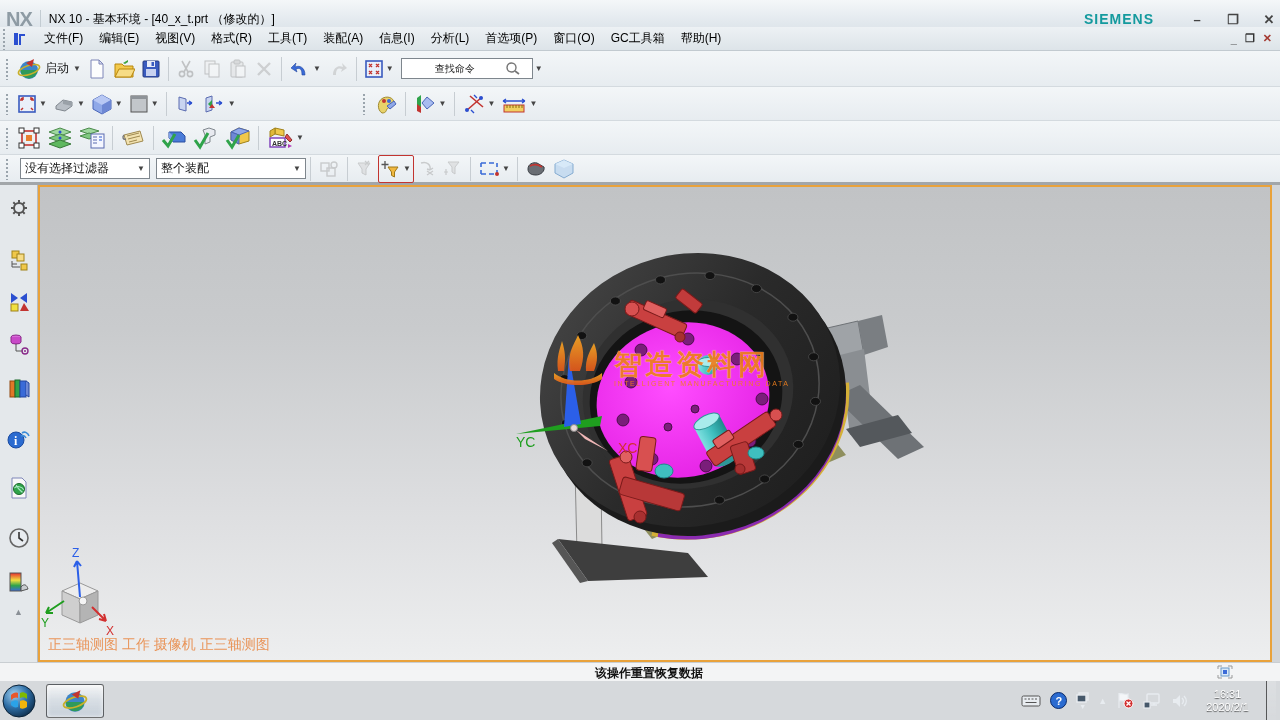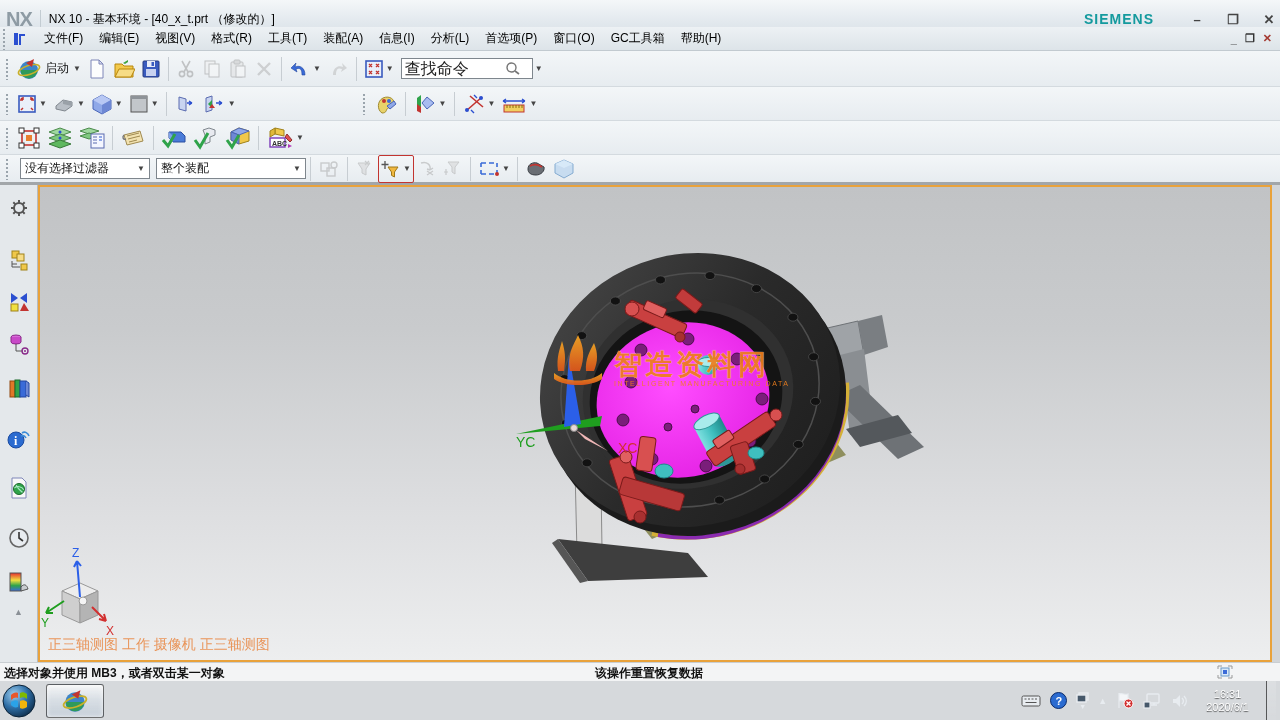--- a/index.html
+++ b/index.html
@@ -40,22 +40,22 @@
     background-image:radial-gradient(circle,#9AA4AC 1px,transparent 1.2px);
     background-size:4px 4px; background-repeat:repeat-y; }
   .tsep { width:1px; height:24px; background:#C7CDD2; margin:0 4px; }
   .tbtn { min-width:26px; height:28px; display:flex; align-items:center; justify-content:center;
     border:1px solid transparent; border-radius:2px; padding:0 2px; }
   .tbtn.disabled { filter:grayscale(1) opacity(.45); }
   .dd { font-size:8px; color:#444; margin-left:2px; }
   .start-label { font-size:12px; margin:0 2px 0 4px; }
   .searchbox { display:flex; align-items:center; border:1px solid #7E868D; background:#fff;
     height:21px; width:132px; margin-left:4px; padding:0 3px; }
-  .searchbox input { border:none; outline:none; width:100px; font-size:16px; background:transparent;
-    font-family:"Liberation Sans",sans-serif; }
+  .searchbox input { border:none; outline:none; width:100px; font-size:10px; background:transparent;
+    font-family:"Liberation Sans",sans-serif;text-align:center; }
   .searchbox input::placeholder { color:#222; opacity:1; }
 
   .combo { display:flex; align-items:center; justify-content:space-between; border:1px solid #7E868D;
     background:#fff; height:21px; padding:0 4px; margin-left:6px; }
   .combo .dd { margin-left:6px; }
   .combo-filter { width:130px; }
   .combo-scope { width:150px; }
 
   
   .main { position:absolute; left:0; top:185px; width:1280px; height:477px; background:#D2D5D8; }
@@ -726,21 +726,20 @@
           <div class="wm-title">智造资料网</div>
           <div class="wm-sub">INTELLIGENT MANUFACTURING DATA</div>
         </span>
       </div>
 
       <div class="view-status">正三轴测图 工作 摄像机 正三轴测图</div>
     </div>
   </div>
 
   <div class="statusbar">
-    <span class="status-prompt">选择对象并使用 MB3，或者双击某一对象</span>
     <span class="status-msg">该操作重置恢复数据</span>
     <svg class="status-icon" width="18" height="16" viewBox="0 0 18 16">
       <path d="M2 2 h4 M2 2 v3 M16 2 h-4 M16 2 v3 M2 14 h4 M2 14 v-3 M16 14 h-4 M16 14 v-3" stroke="#999" fill="none"></path>
       <rect x="5" y="4" width="8" height="8" fill="#D8E8F8" stroke="#6A9AC8"></rect>
       <rect x="7" y="6" width="4" height="4" fill="#3A6BD8"></rect>
     </svg>
   </div>
 
   <div class="taskbar">
     <div class="start-orb">
@@ -794,19 +793,19 @@
         <rect x="4" y="1" width="12" height="9" rx="1" fill="none" stroke="#E8ECF0" stroke-width="1.4"></rect>
         <path d="M8 12 h6 M11 10 v2" stroke="#E8ECF0" stroke-width="1.4"></path>
         <rect x="1" y="9" width="6" height="6" fill="#46586A" stroke="#E8ECF0" stroke-width="1.2"></rect>
       </svg>
       <svg width="18" height="16" viewBox="0 0 18 16">
         <polygon points="2,6 5,6 9,2 9,14 5,10 2,10" fill="#E8ECF0"></polygon>
         <path d="M11 5 C13 7 13 9 11 11 M13 3 C16 6 16 10 13 13" stroke="#E8ECF0" stroke-width="1.4" fill="none"></path>
       </svg>
       <span class="tray-clock">
         <div>16:31</div>
-        <div>2020/6/1</div>
+        <div>2020/2/1</div>
       </span>
       <span class="show-desktop"></span>
     </div>
   </div>
 
 </div>
 
 </body></html>

